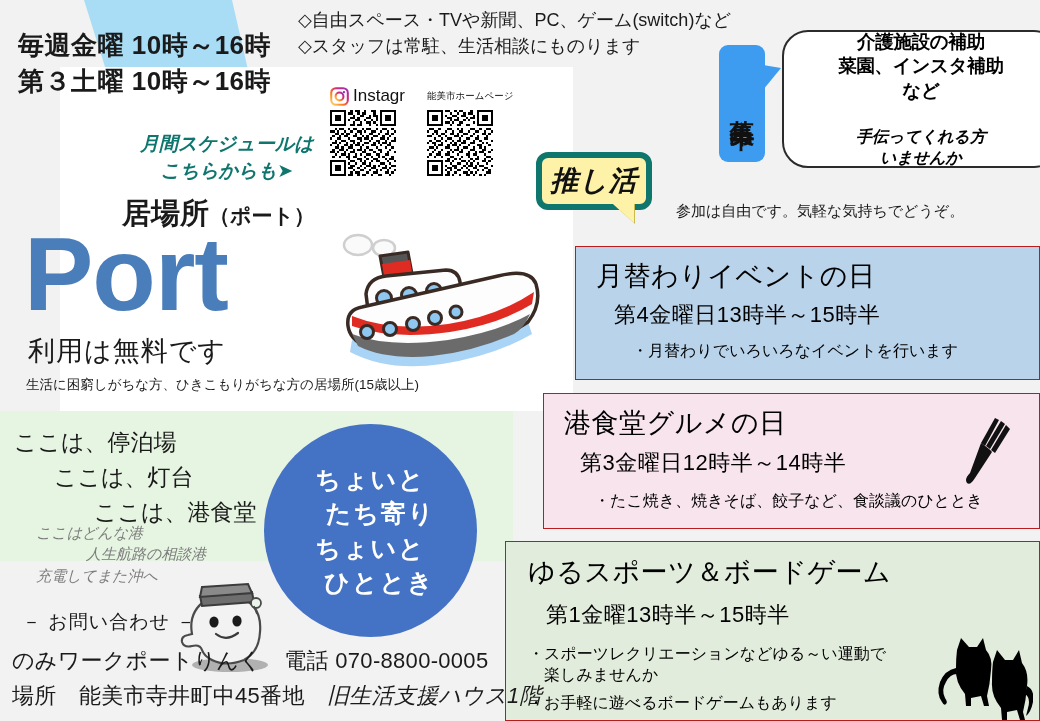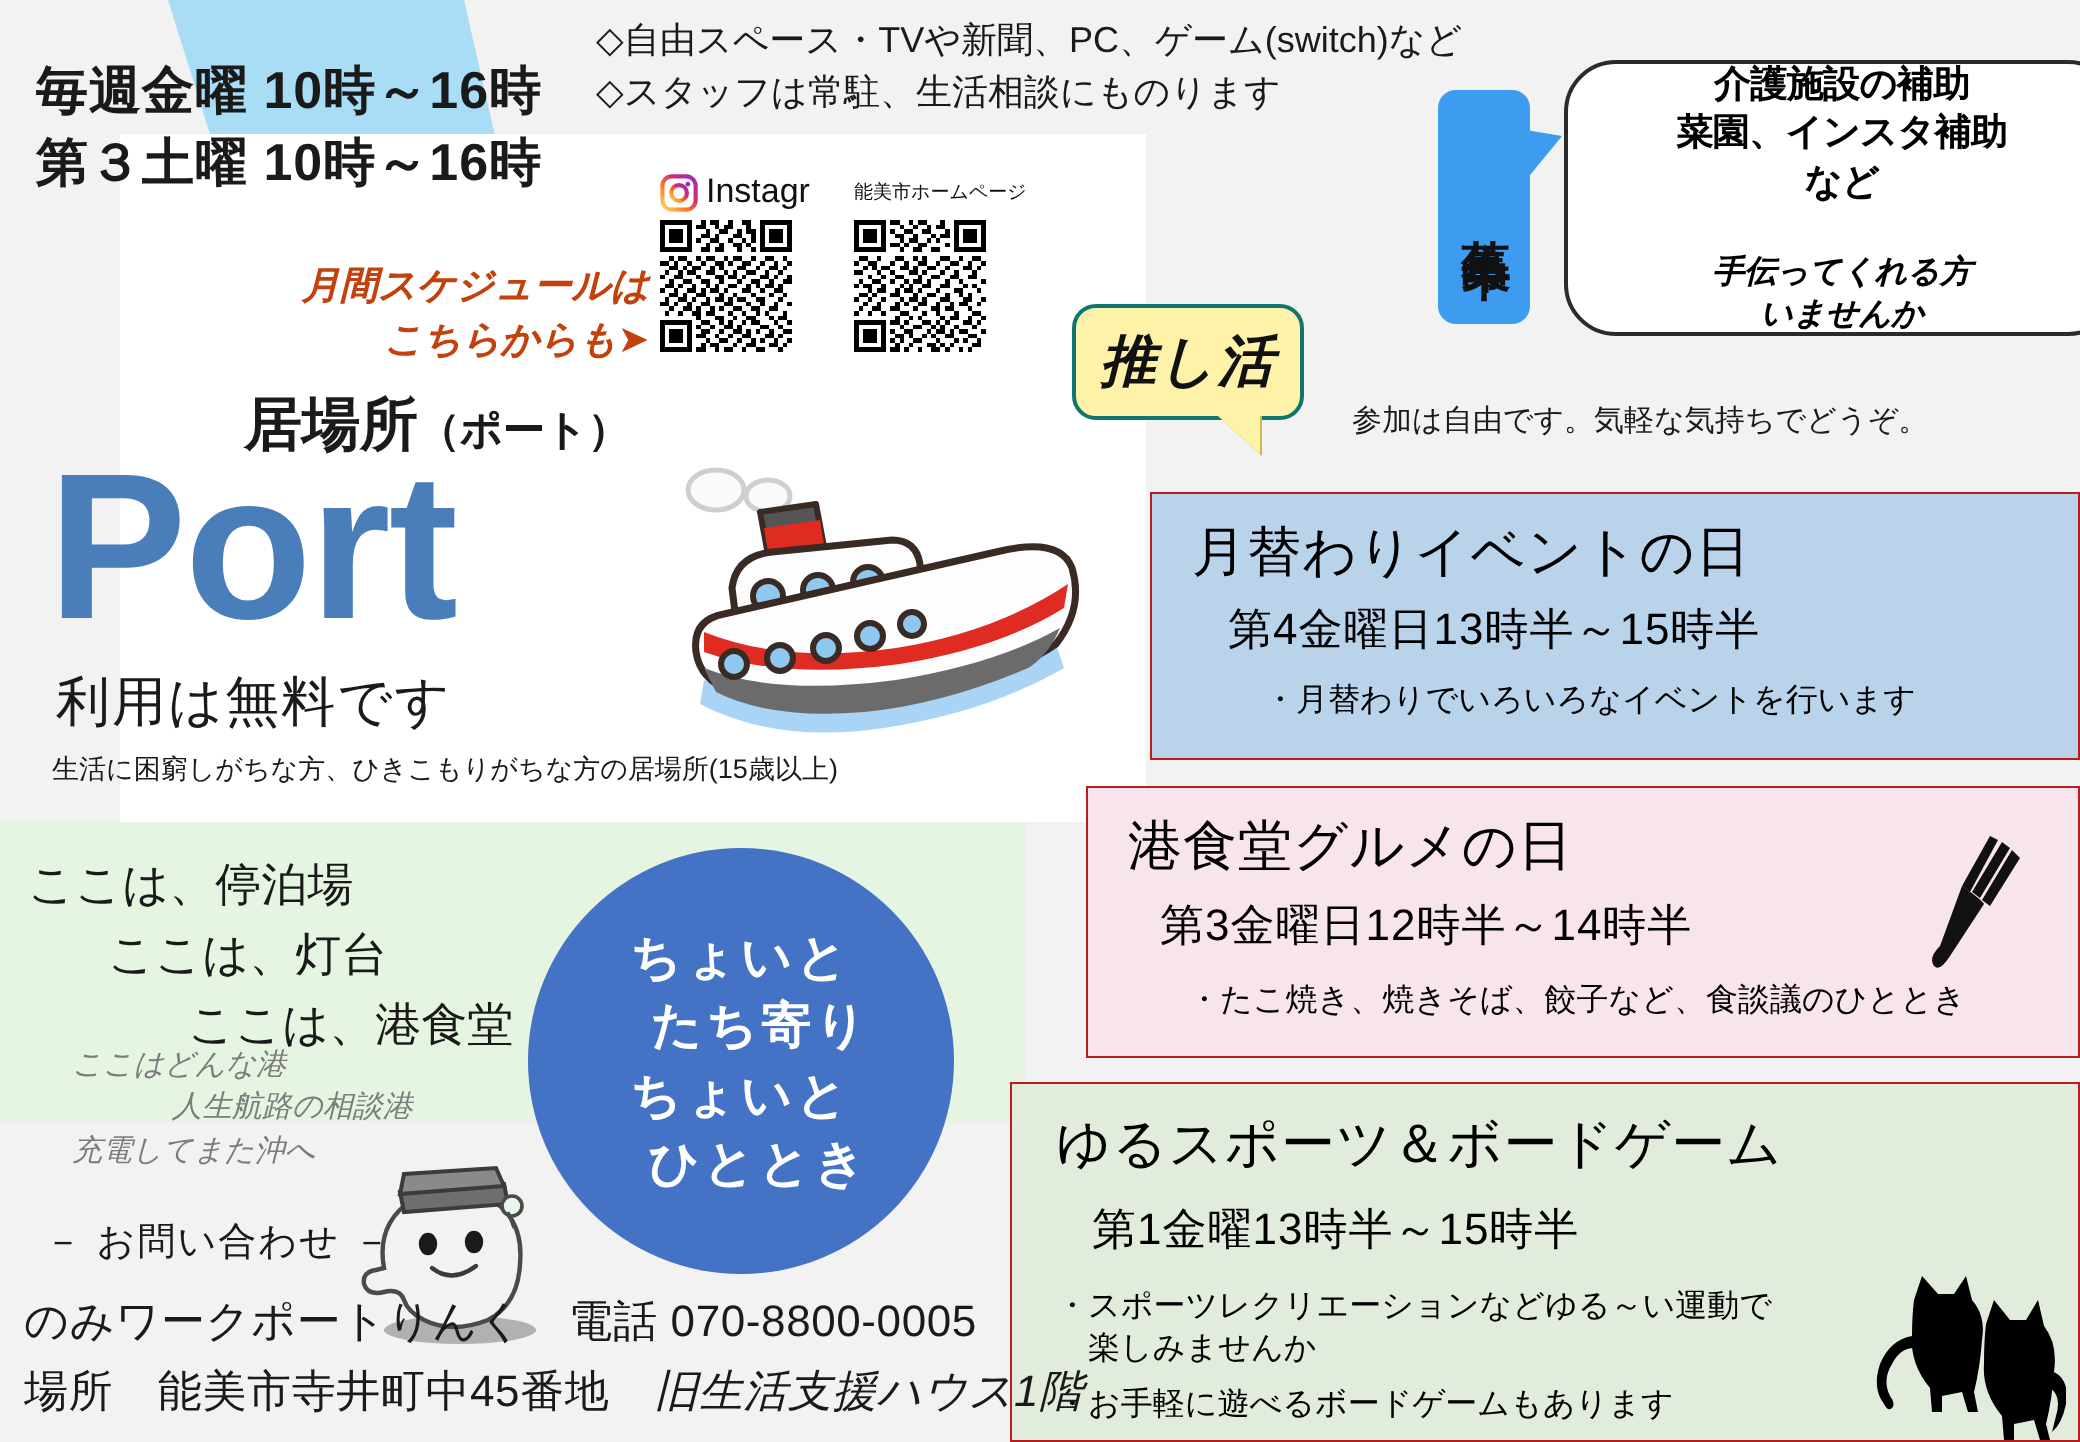--- a/index.html
+++ b/index.html
@@ -44,23 +44,23 @@
   }
 
   
   #bullets {
     left: 298px; top: 8px;
     font-size: 18px; line-height: 1.42;
   }
 
   
   #sched {
-    left: 151px; top: 131px;
+    left: 140px; top: 131px;
     font-size: 19px; font-weight: bold; font-style: italic;
-    color: #c2410c; text-align: right; line-height: 1.42;
+    color: #0f766e; text-align: center; line-height: 1.42;
   }
 
   
   #qr-block { position: absolute; left: 330px; top: 86px; width: 200px; }
   .qr-row { display: flex; align-items: flex-end; gap: 22px; }
   .qr-item { text-align: left; }
   .qr-head { display: flex; align-items: center; gap: 4px; height: 20px; }
   .ig-icon { width: 19px; height: 19px; flex: none; }
   .qr-label { font-size: 17px; color: #111; white-space: nowrap; }
   .qr-label.small { font-size: 9.5px; }
@@ -86,21 +86,21 @@
     font-size: 13.5px;
   }
 
   
   #ship { position: absolute; left: 322px; top: 222px; width: 236px; height: 156px; }
 
   
   #oshi {
     position: absolute; left: 536px; top: 152px;
     width: 116px; height: 58px;
-    background: #fdf2a8; border: 2px solid #0f766e; border-radius: 12px;
+    background: #fdf2a8; border: 6px solid #0f766e; border-radius: 12px;
   }
   #oshi .lbl {
     position: absolute; inset: 0;
     display: flex; align-items: center; justify-content: center;
     font-size: 28px; font-weight: bold; font-style: italic;
     color: #111; letter-spacing: 1px;
   }
   #oshi .tail {
     position: absolute; left: 60px; bottom: -19px;
     width: 0; height: 0;

